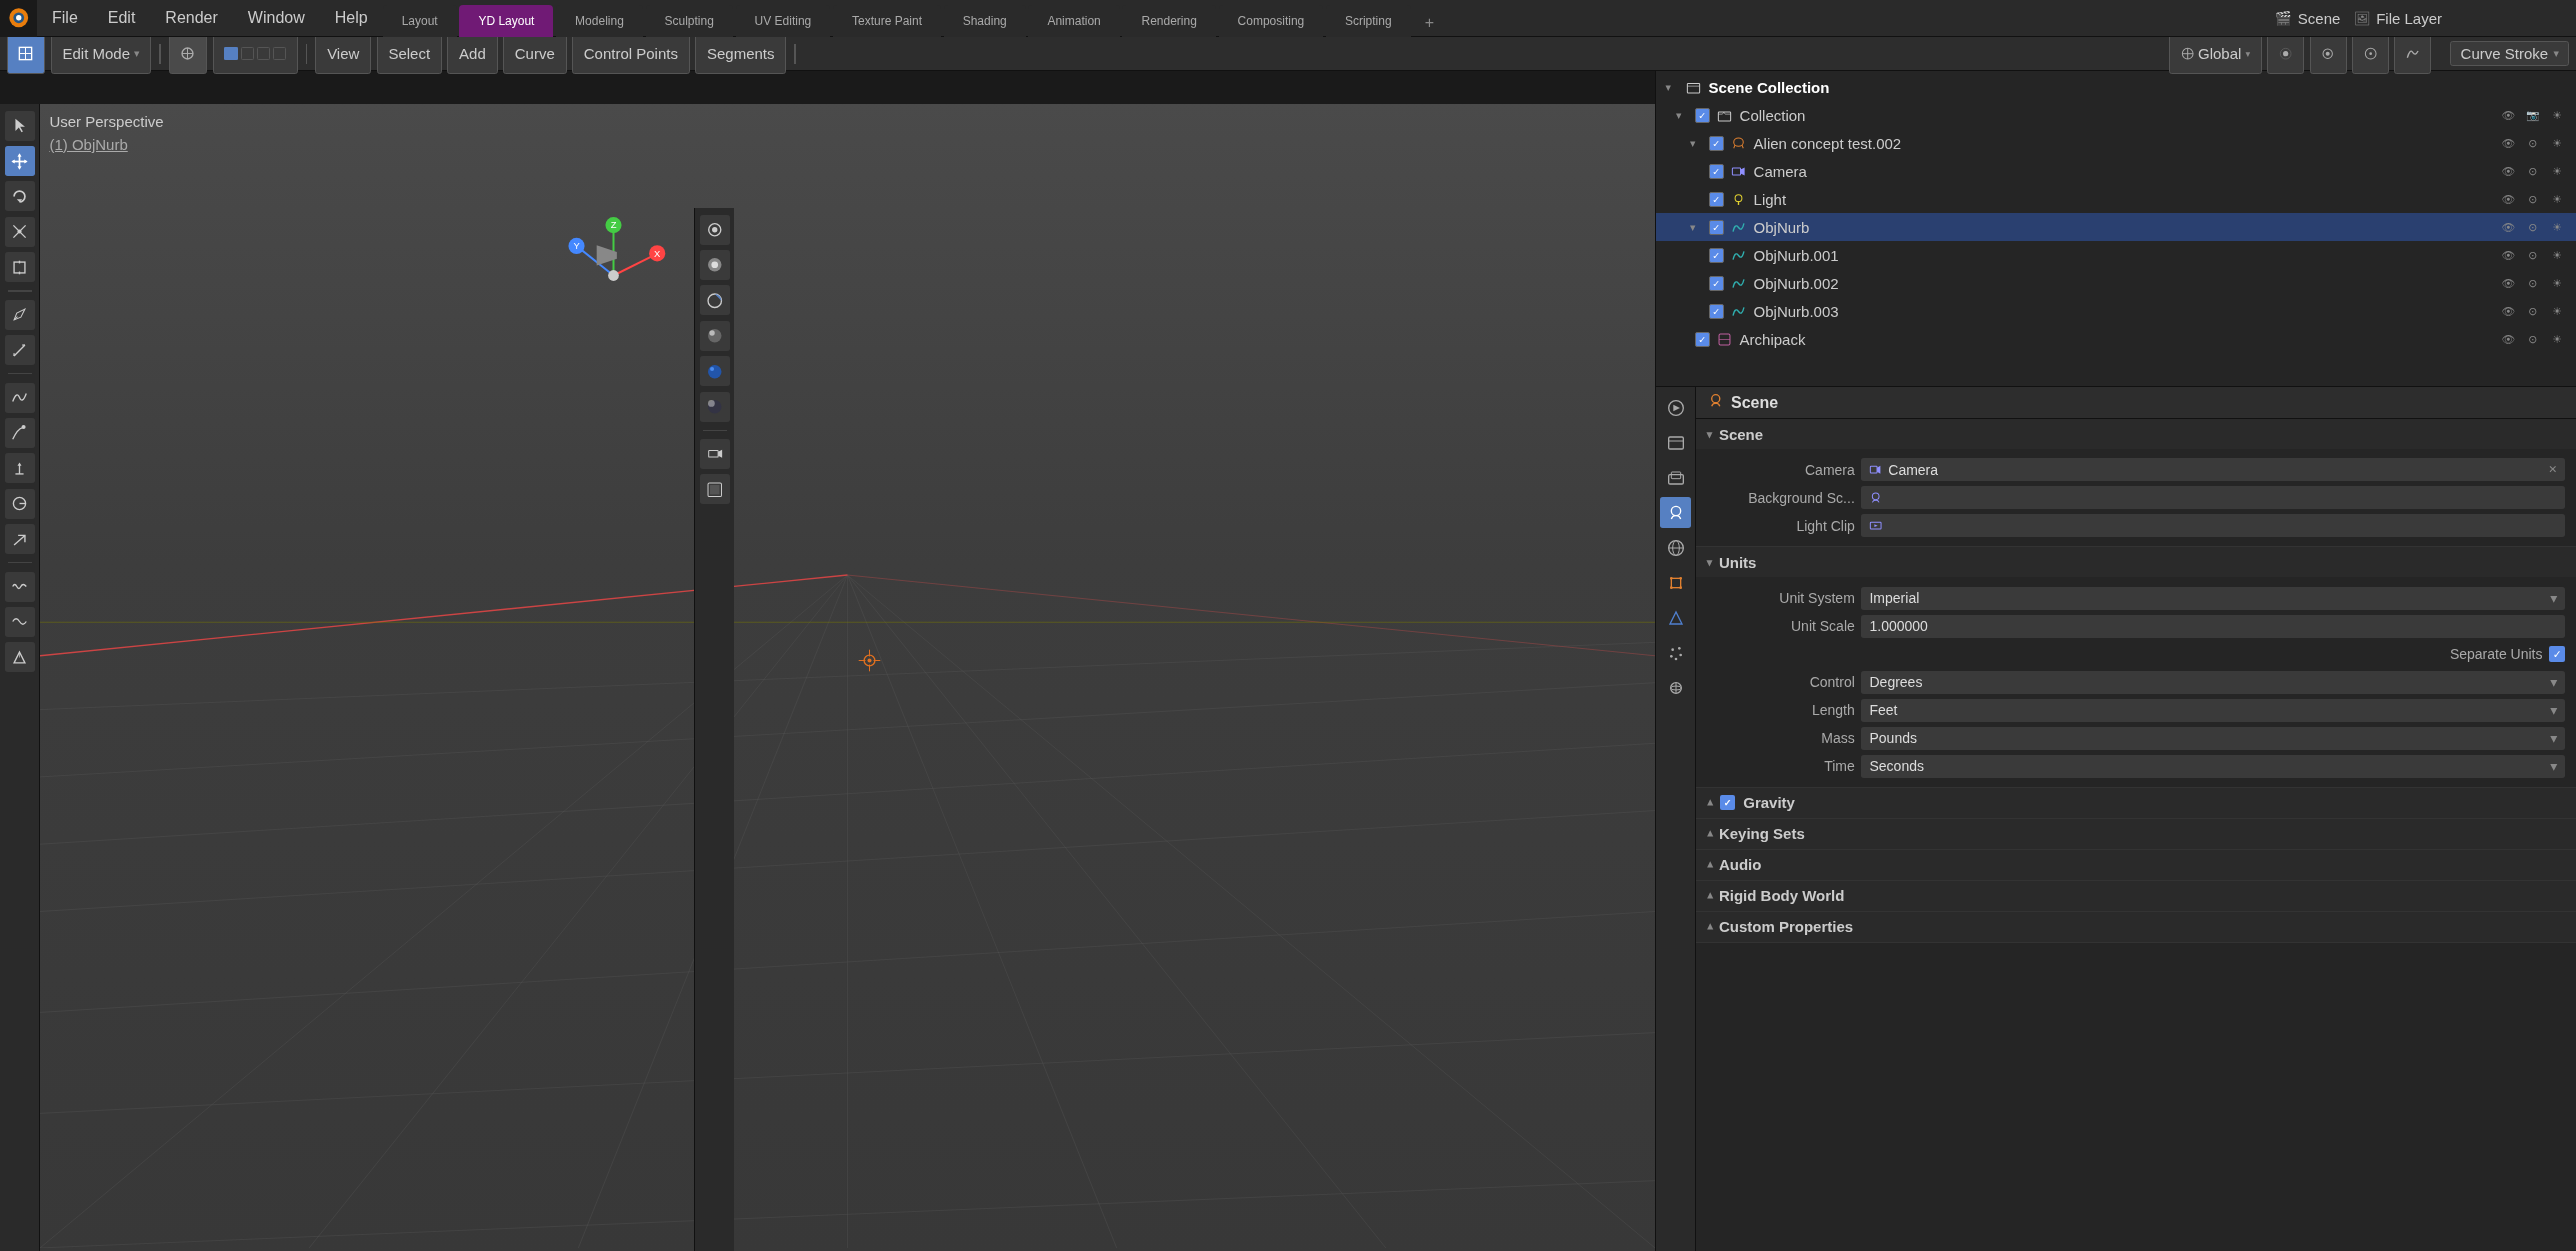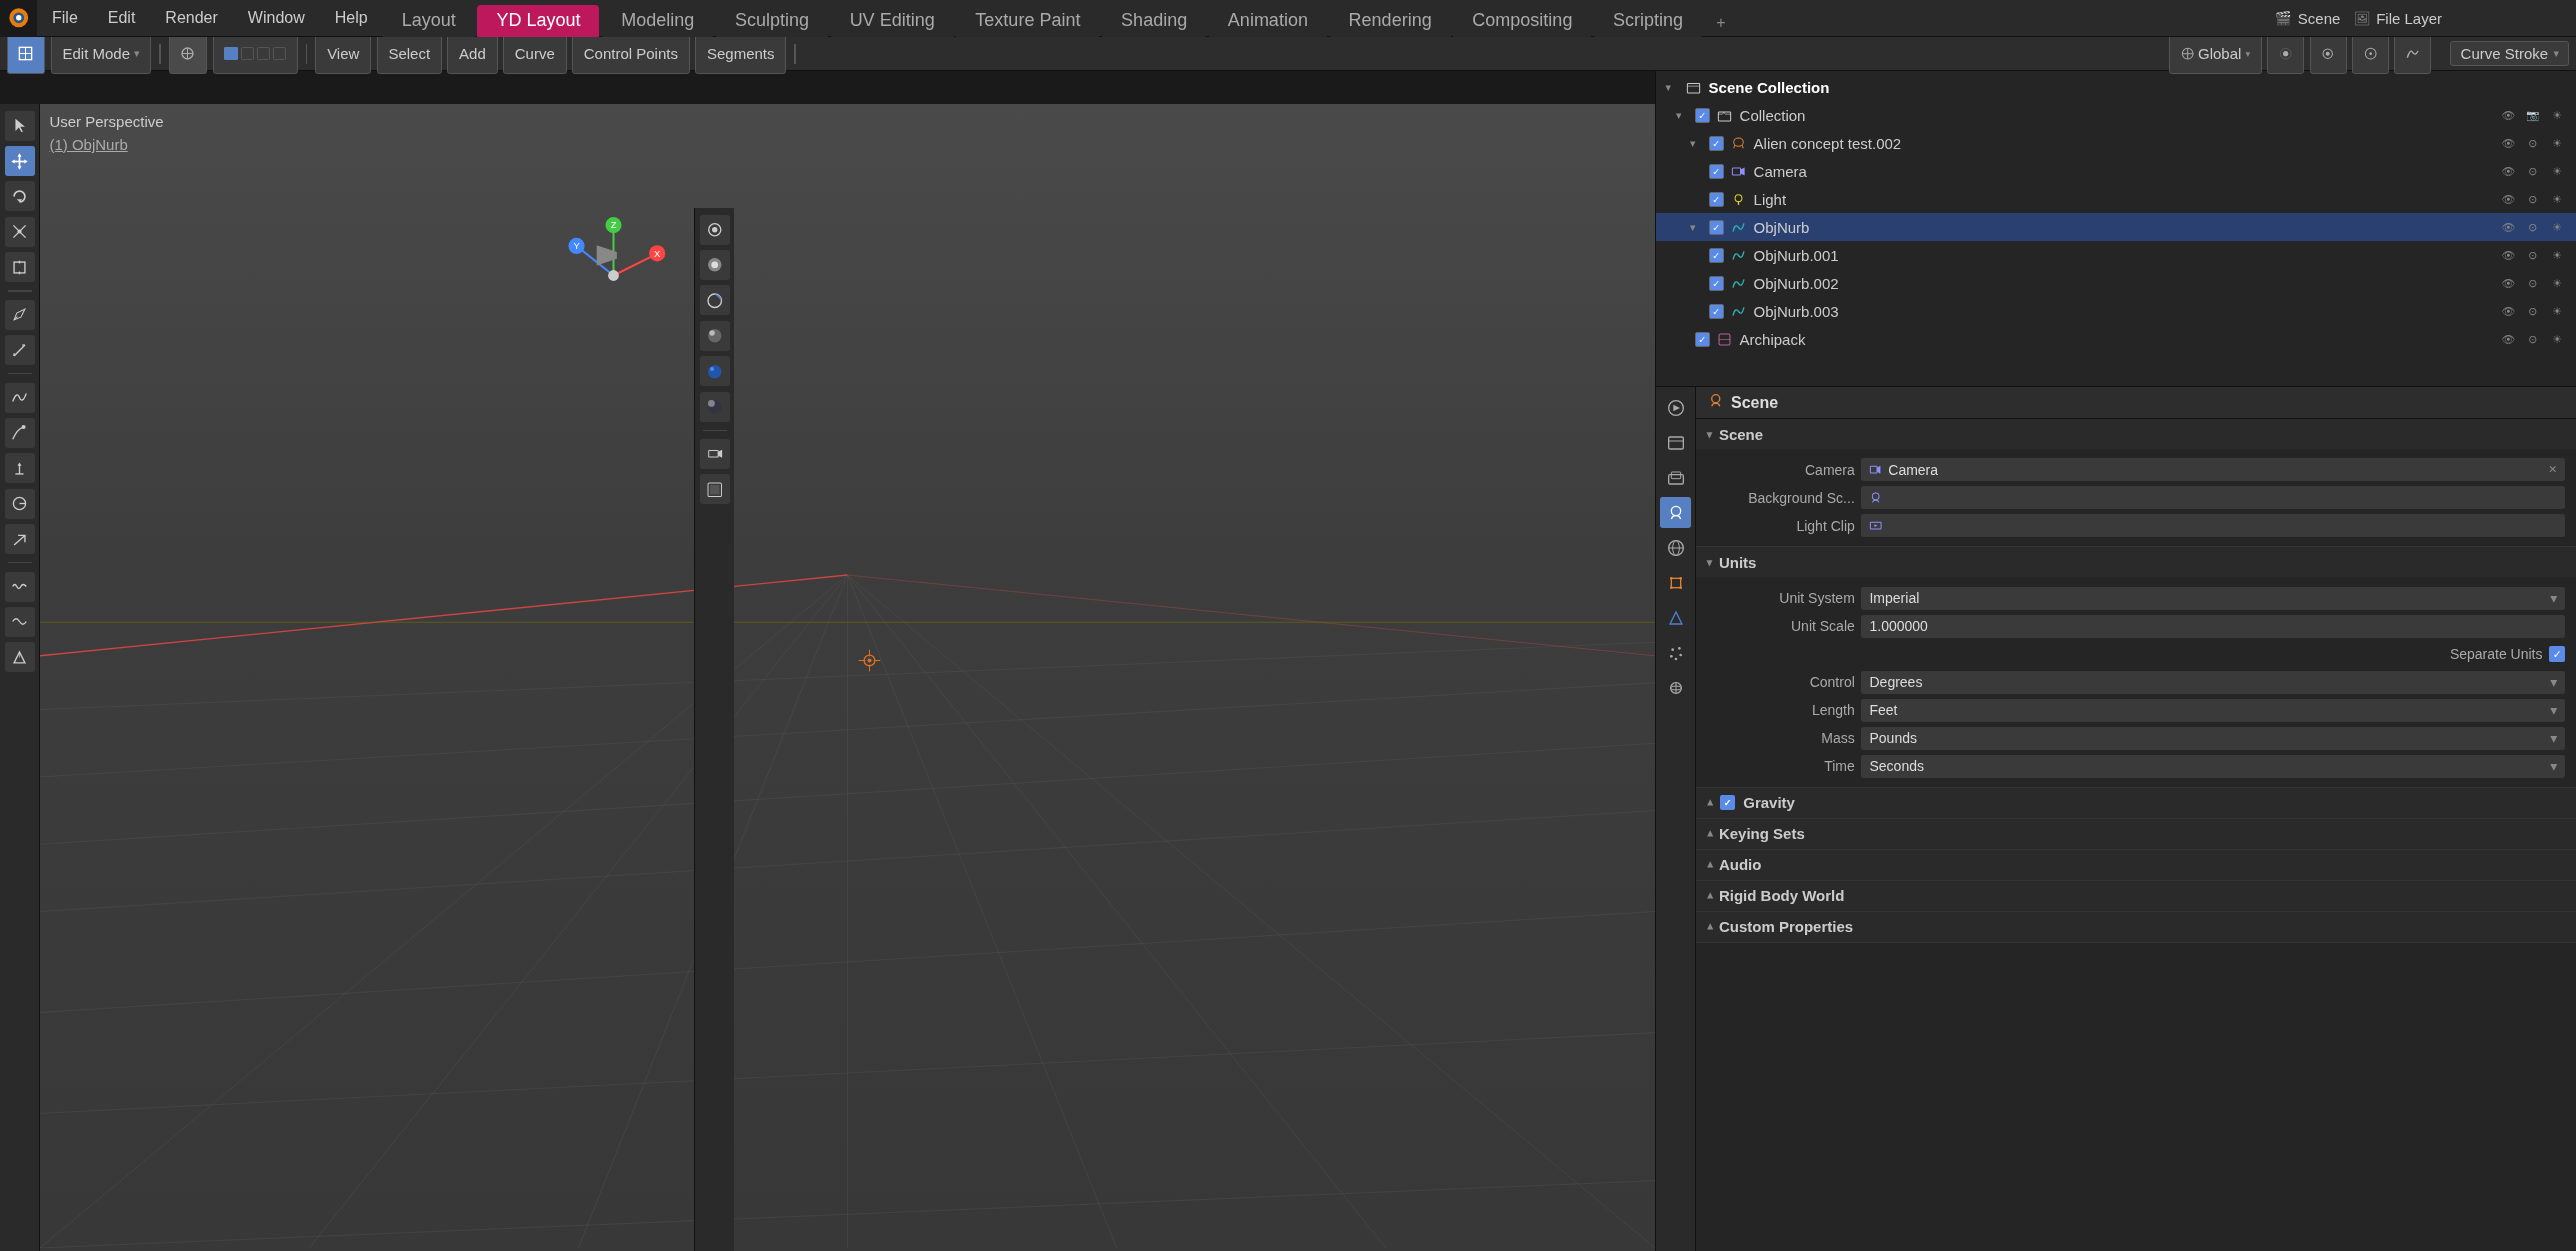--- a/index.html
+++ b/index.html
@@ -57,29 +57,29 @@
       height: 37px;
       display: flex;
       align-items: flex-end;
       z-index: 101;
     }
     .ws-tab {
       padding: 5.4px 19px;
       height: 32px;
       display: flex;
       align-items: center;
-      font-size: 18px;
+      font-size: 12px;
       color: #aaa;
       cursor: pointer;
       border-radius: 4px 4px 0 0;
       margin-right: 2.7px;
       background: #2a2a2a;
     }
     .ws-tab.active {
-      background: #be185d;
+      background: #701a75;
       color: #fff;
     }
     .ws-tab-plus {
       width: 27px;
       height: 27px;
       display: flex;
       align-items: center;
       justify-content: center;
       font-size: 16px;
       color: #888;

